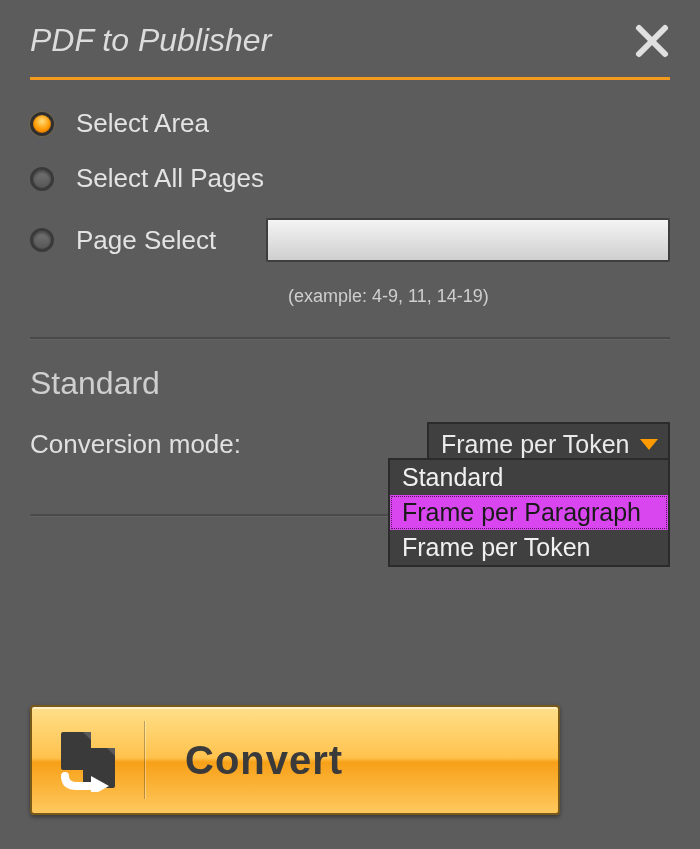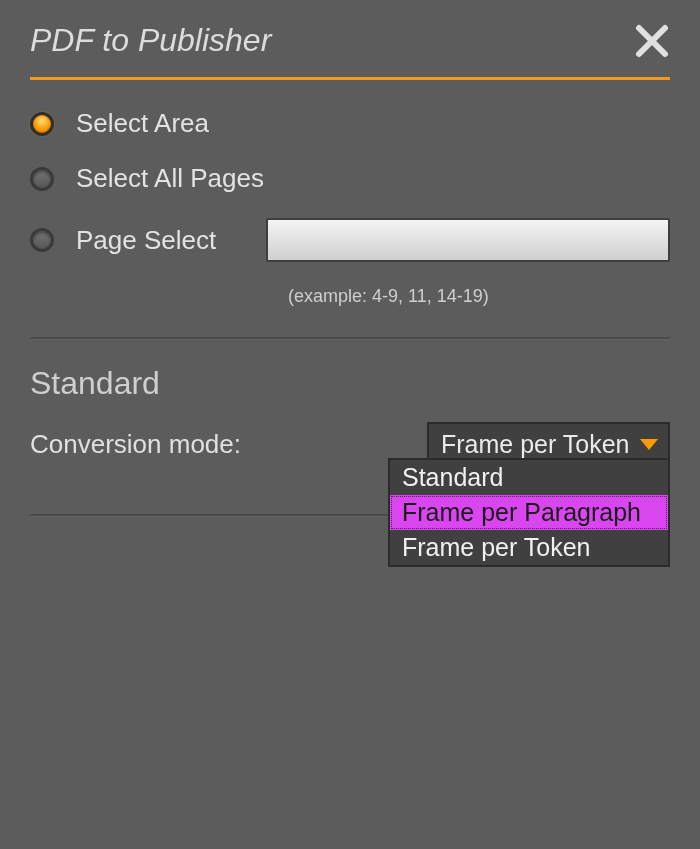--- a/index.html
+++ b/index.html
@@ -248,14 +248,28 @@
       <div class="dropdown">
         <div class="dropdown-item">Standard</div>
         <div class="dropdown-item highlight">Frame per Paragraph</div>
         <div class="dropdown-item">Frame per Token</div>
       </div>
     </div>
   </div>
 
   <hr class="hr-thin" style="margin-top:48px;">
 
+  <div class="convert-btn">
+    <div class="convert-icon">
+      <svg width="70" height="64" viewBox="0 0 70 64">
+        <rect x="8" y="4" width="30" height="38" rx="2" fill="#3a3a3a"></rect>
+        <polygon points="30,4 38,4 38,12" fill="#5a5a5a"></polygon>
+        <rect x="30" y="20" width="32" height="40" rx="2" fill="#3a3a3a"></rect>
+        <polygon points="54,20 62,20 62,28" fill="#5a5a5a"></polygon>
+        <path d="M12 48 Q12 58 24 58 L40 58" stroke="#fff" stroke-width="8" fill="none" stroke-linecap="round"></path>
+        <polygon points="38,48 38,68 56,58" fill="#fff"></polygon>
+      </svg>
+    </div>
+    <div class="convert-divider"></div>
+    <div class="convert-text">Convert</div>
+  </div>
 
 </div>
 
 </body></html>

